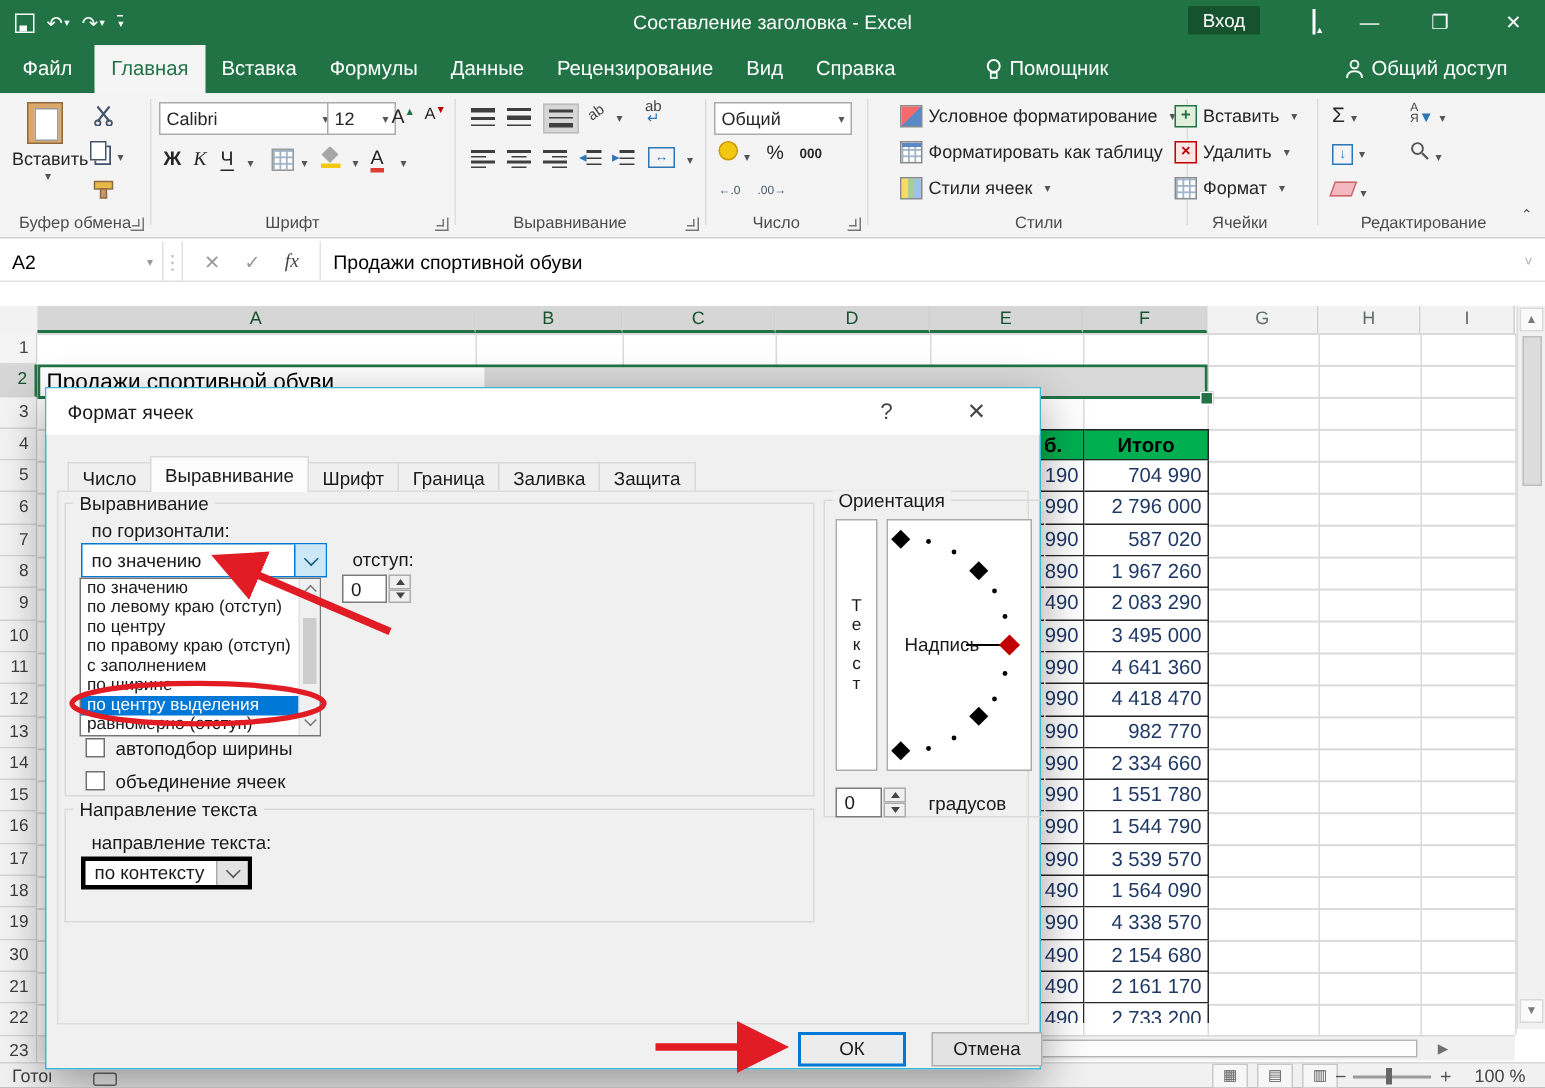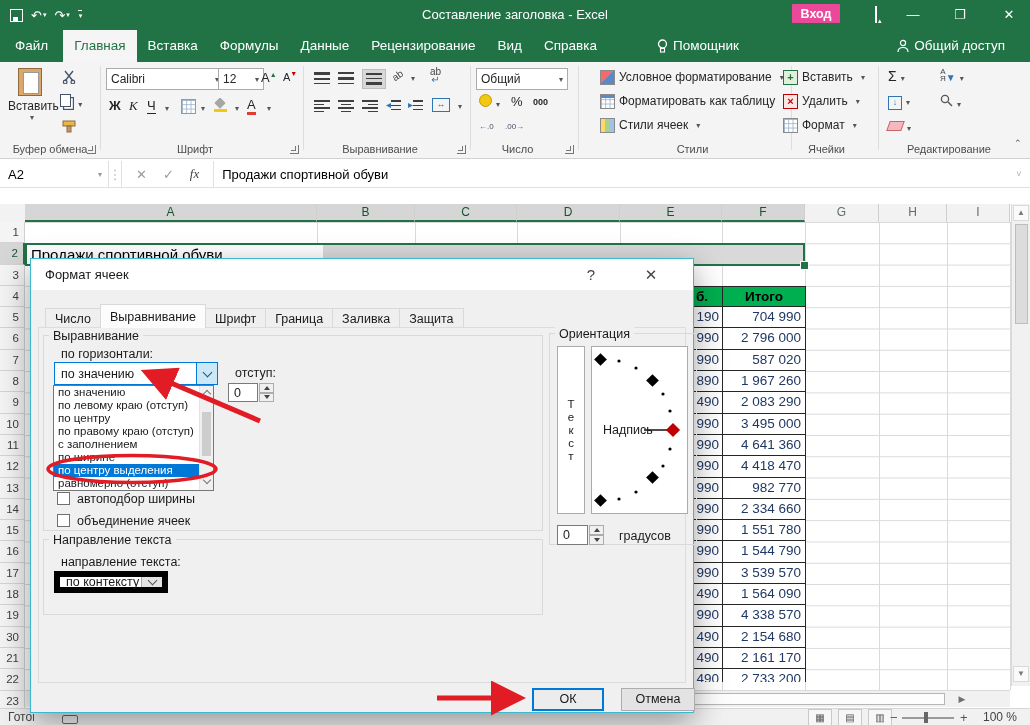--- a/index.html
+++ b/index.html
@@ -7,22 +7,22 @@
        font-family:"Liberation Sans",sans-serif;-webkit-font-smoothing:antialiased;}
   .abs{position:absolute;}
   
   #titlebar{position:absolute;left:0;top:0;width:1030px;height:30px;background:#217346;color:#fff;}
   .qat{position:absolute;top:0;height:30px;display:flex;align-items:center;color:#fff;font-size:13px;}
   .qbtn{margin:0 4px;display:inline-flex;align-items:center;cursor:default;}
   .car{font-size:7px;margin-left:1px;}
   .saveic{width:11px;height:11px;border:1.5px solid #fff;position:relative;}
   .saveic:after{content:"";position:absolute;left:2px;bottom:0;width:5px;height:4px;background:#fff;}
   #wtitle{position:absolute;left:0;right:0;top:0;height:30px;text-align:center;line-height:30px;font-size:13px;color:#fff;}
-  #signin{position:absolute;left:792px;top:4px;width:48px;height:19px;background:#ec4899;color:#fff;
-          font-size:12.5px;text-align:center;line-height:21px;border-radius:1px;font-weight:bold;}
+  #signin{position:absolute;left:792px;top:4px;width:48px;height:19px;background:#14532d;color:#fff;
+          font-size:12.5px;text-align:center;line-height:21px;border-radius:1px;}
   .winbtn{position:absolute;top:0;height:30px;width:34px;text-align:center;line-height:30px;font-size:13px;color:#fff;}
   .rdoic{width:12px;height:10px;border:1px solid #fff;margin-top:10px;margin-left:11px;position:relative;}
   .rdoic:after{content:"▴";position:absolute;font-size:7px;left:2.5px;top:-1px;color:#fff;}
   
   #tabrow{position:absolute;left:0;top:30px;width:1030px;height:32px;background:#217346;display:flex;align-items:stretch;color:#fff;font-size:13.5px;}
   .rtab{padding:0 11px;line-height:32px;white-space:nowrap;}
   .rtab.active{background:#f5f5f5;color:#217346;}
   #tab-file{padding:0 15px;line-height:32px;}
   .tabico{display:inline-block;vertical-align:middle;margin-right:5px;}
   
@@ -613,21 +613,21 @@
     </div>
 
     <div class="cbox" style="left:26px;top:233px;"></div>
     <div class="clabel" style="left:46px;top:233px;">автоподбор ширины</div>
     <div class="cbox" style="left:26px;top:255px;"></div>
     <div class="clabel" style="left:46px;top:255px;">объединение ячеек</div>
 
     <div class="gframe" style="left:12px;top:280px;width:498px;height:74px;"></div>
     <div class="glabel" style="left:18px;top:274px;">Направление текста</div>
     <div class="glabel" style="left:26px;top:296px;background:transparent;">направление текста:</div>
-    <div class="dcombo" style="left:23px;top:312px;width:114px;height:22px;border:6px solid #000000;">
+    <div class="dcombo" style="left:23px;top:312px;width:114px;height:22px;border:3px solid #000000;">
       <span class="txt">по контексту</span>
       <span class="btn" style="background:#e3e3e3;border-left:1px solid #acacac;">
           <span class="chev" style="border-color:#555;"></span>
         </span>
     </div>
 
     <div class="gframe" style="left:518px;top:74px;width:146px;height:210px;"></div>
     <div class="glabel" style="left:524px;top:68px;">Ориентация</div>
     <div id="vtextbox">
         <span>Т</span>

